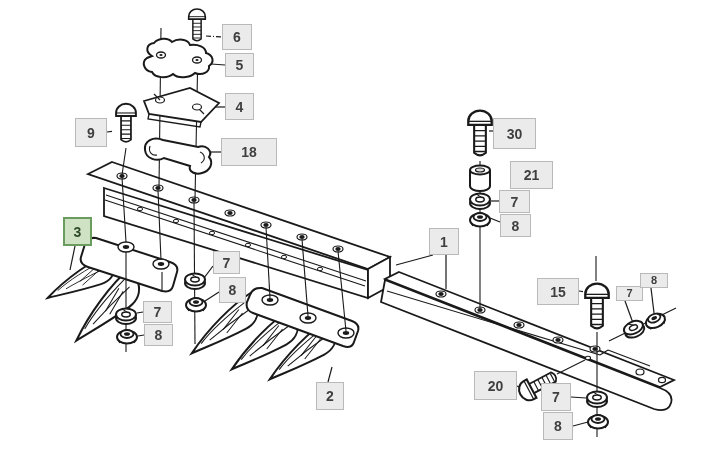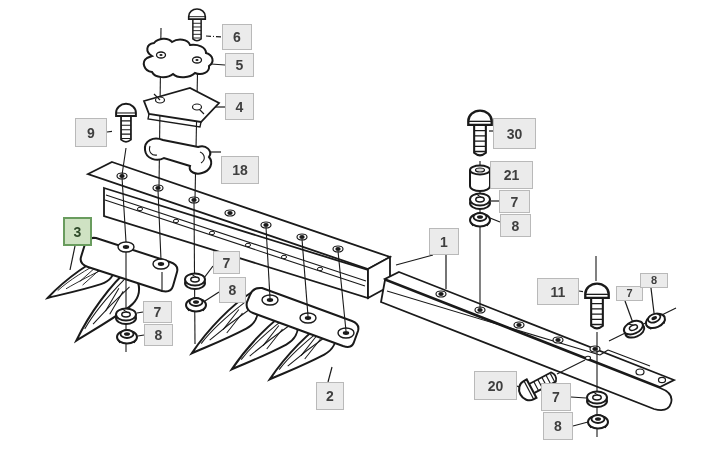--- a/index.html
+++ b/index.html
@@ -228,31 +228,31 @@
     </g>
     <g>
       <use href="#nut" transform="translate(655,320) rotate(-23)"></use>
     </g>
   </svg>
 
   <div class="callout" style="left:222px;top:24px;width:30px;height:26px">6</div>
   <div class="callout" style="left:225px;top:53px;width:29px;height:24px">5</div>
   <div class="callout" style="left:225px;top:93px;width:29px;height:27px">4</div>
   <div class="callout" style="left:75px;top:118px;width:32px;height:29px">9</div>
-  <div class="callout" style="left:221px;top:156px;width:38px;height:28px">18</div>
+  <div class="callout" style="left:221px;top:138px;width:56px;height:28px">18</div>
   <div class="callout highlighted" style="left:63px;top:217px;width:29px;height:29px">3</div>
   <div class="callout" style="left:213px;top:251px;width:27px;height:23px">7</div>
   <div class="callout" style="left:219px;top:277px;width:27px;height:26px">8</div>
   <div class="callout" style="left:143px;top:301px;width:29px;height:22px">7</div>
   <div class="callout" style="left:144px;top:324px;width:29px;height:22px">8</div>
   <div class="callout" style="left:316px;top:382px;width:28px;height:28px">2</div>
   <div class="callout" style="left:429px;top:228px;width:30px;height:27px">1</div>
   <div class="callout" style="left:493px;top:118px;width:43px;height:31px">30</div>
-  <div class="callout" style="left:490px;top:161px;width:43px;height:28px">21</div>
+  <div class="callout" style="left:510px;top:161px;width:43px;height:28px">21</div>
   <div class="callout" style="left:499px;top:190px;width:31px;height:23px">7</div>
   <div class="callout" style="left:500px;top:214px;width:31px;height:23px">8</div>
-  <div class="callout" style="left:537px;top:278px;width:42px;height:27px">11</div>
+  <div class="callout" style="left:537px;top:278px;width:42px;height:27px">15</div>
   <div class="callout small" style="left:616px;top:286px;width:27px;height:15px">7</div>
   <div class="callout small" style="left:640px;top:273px;width:28px;height:15px">8</div>
   <div class="callout" style="left:474px;top:371px;width:43px;height:29px">20</div>
   <div class="callout" style="left:541px;top:383px;width:30px;height:28px">7</div>
   <div class="callout" style="left:543px;top:412px;width:30px;height:28px">8</div>
 </div>
 
 </body></html>

